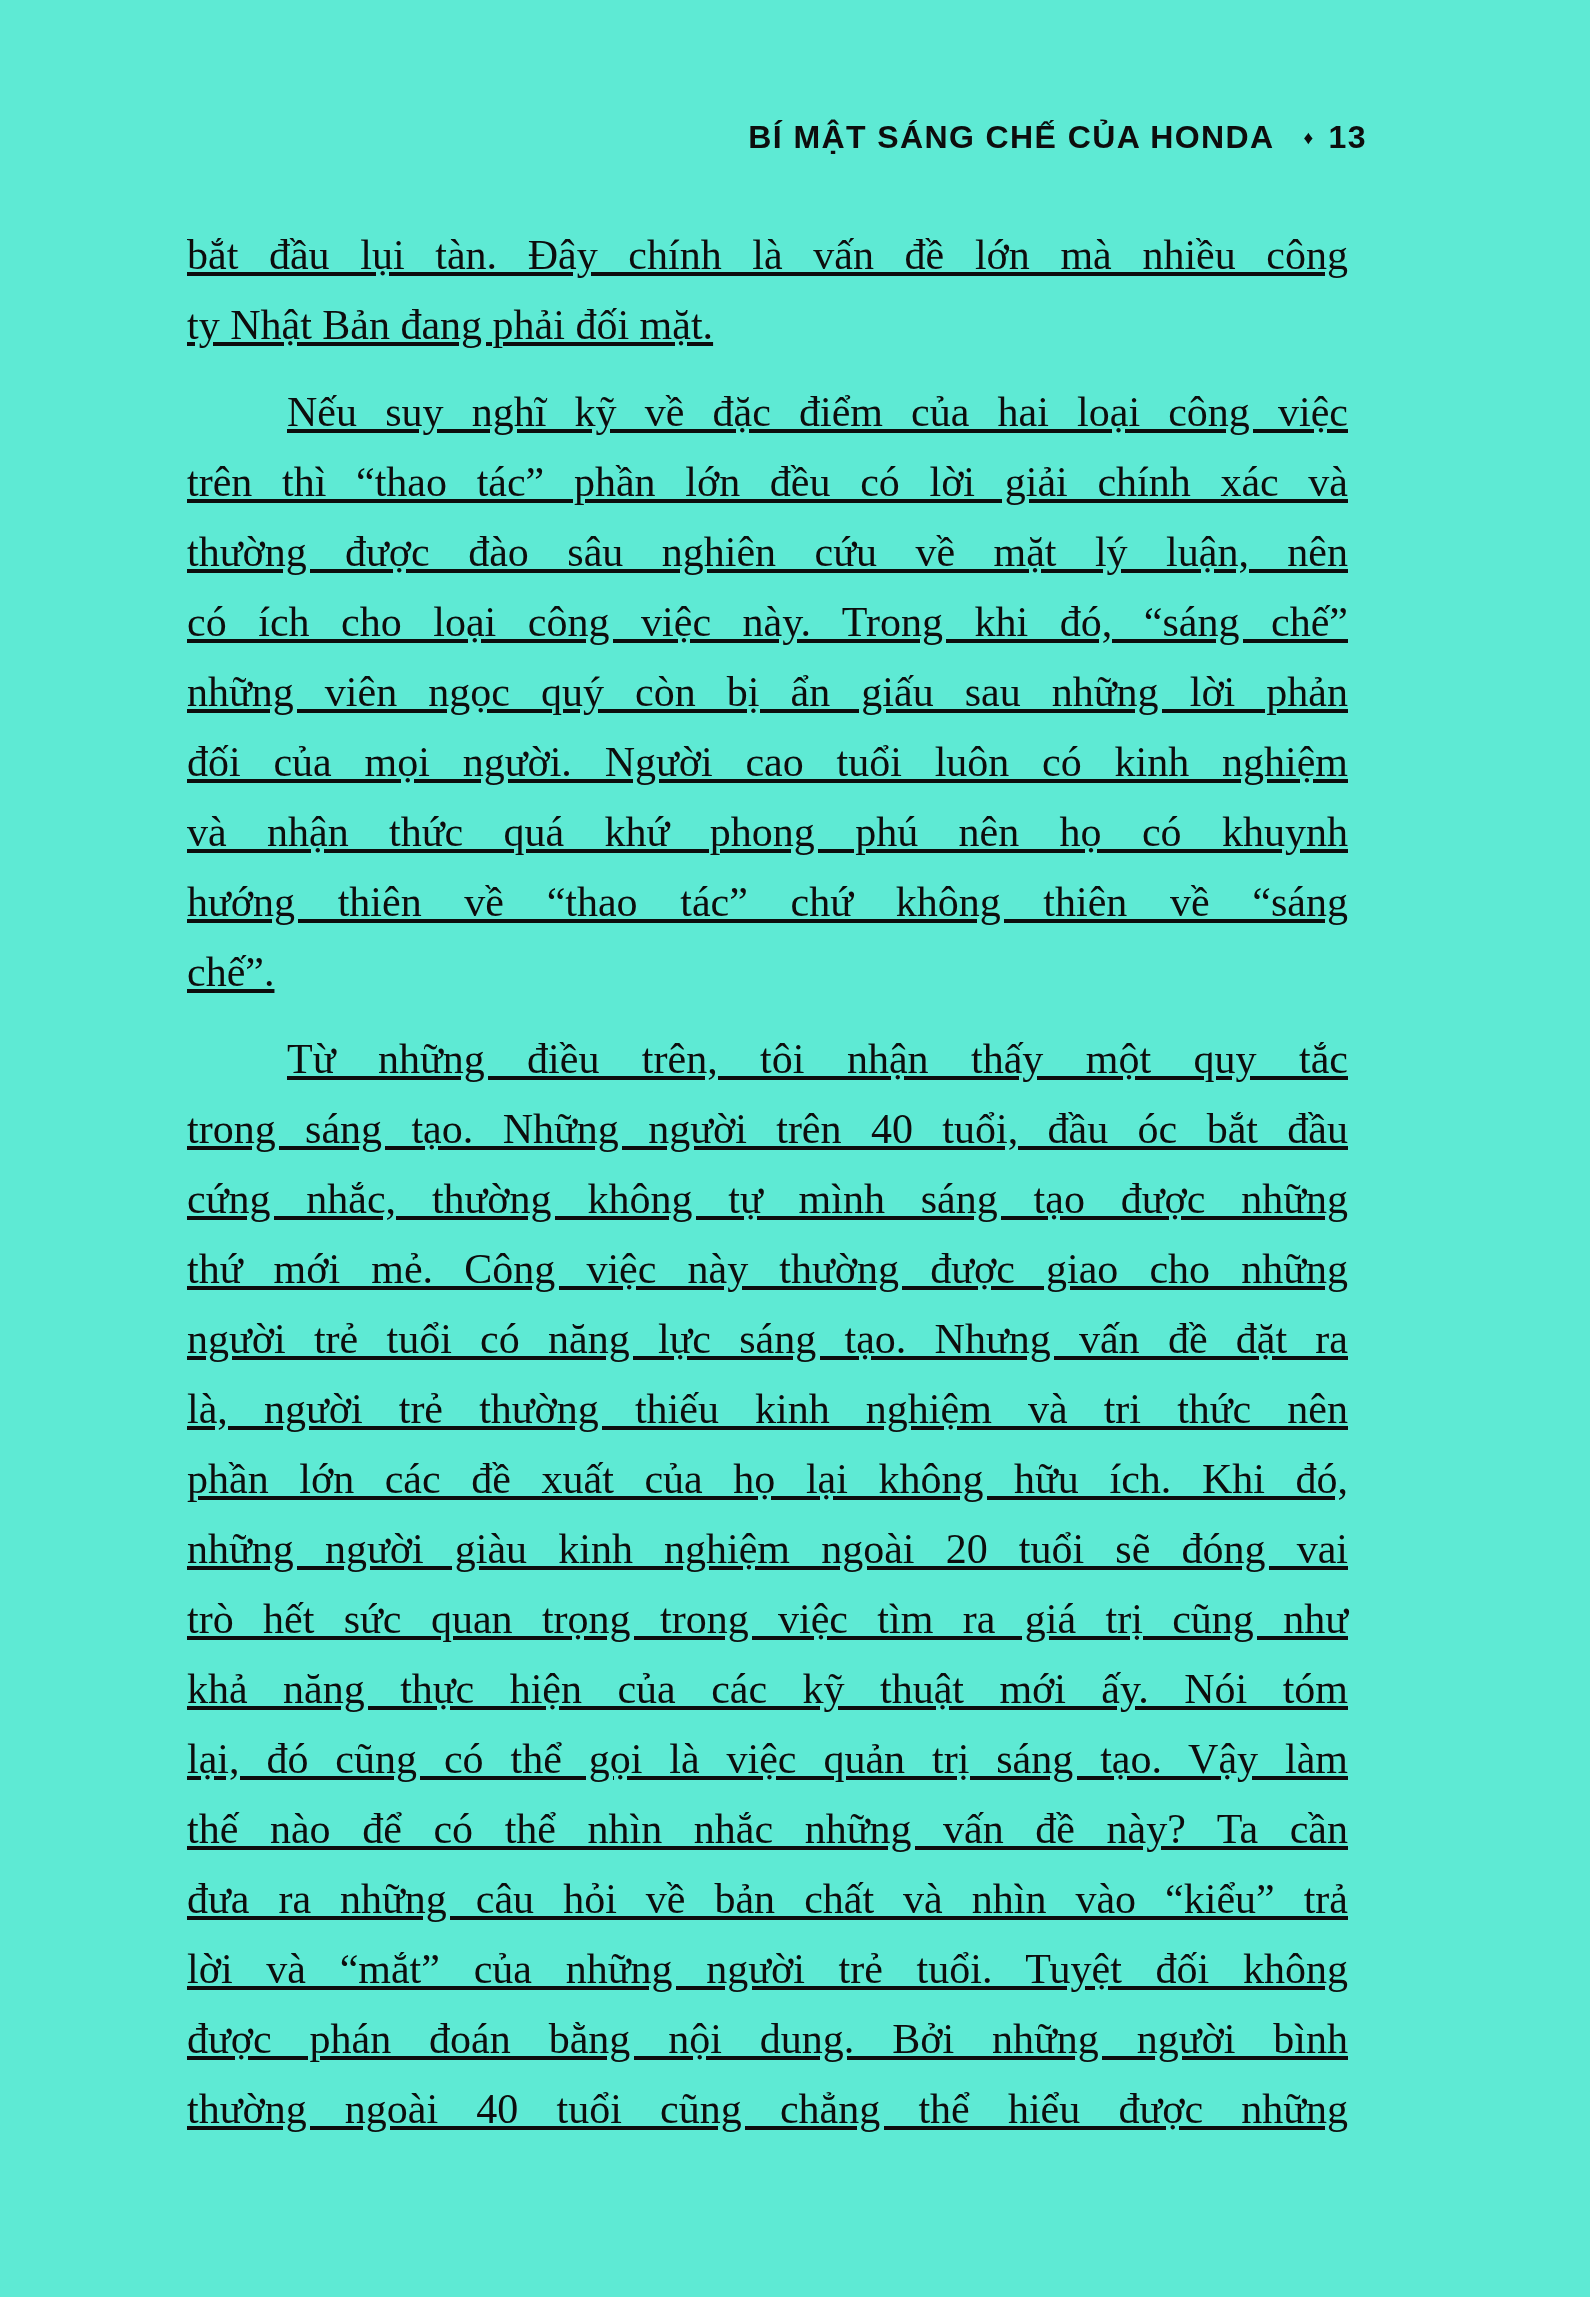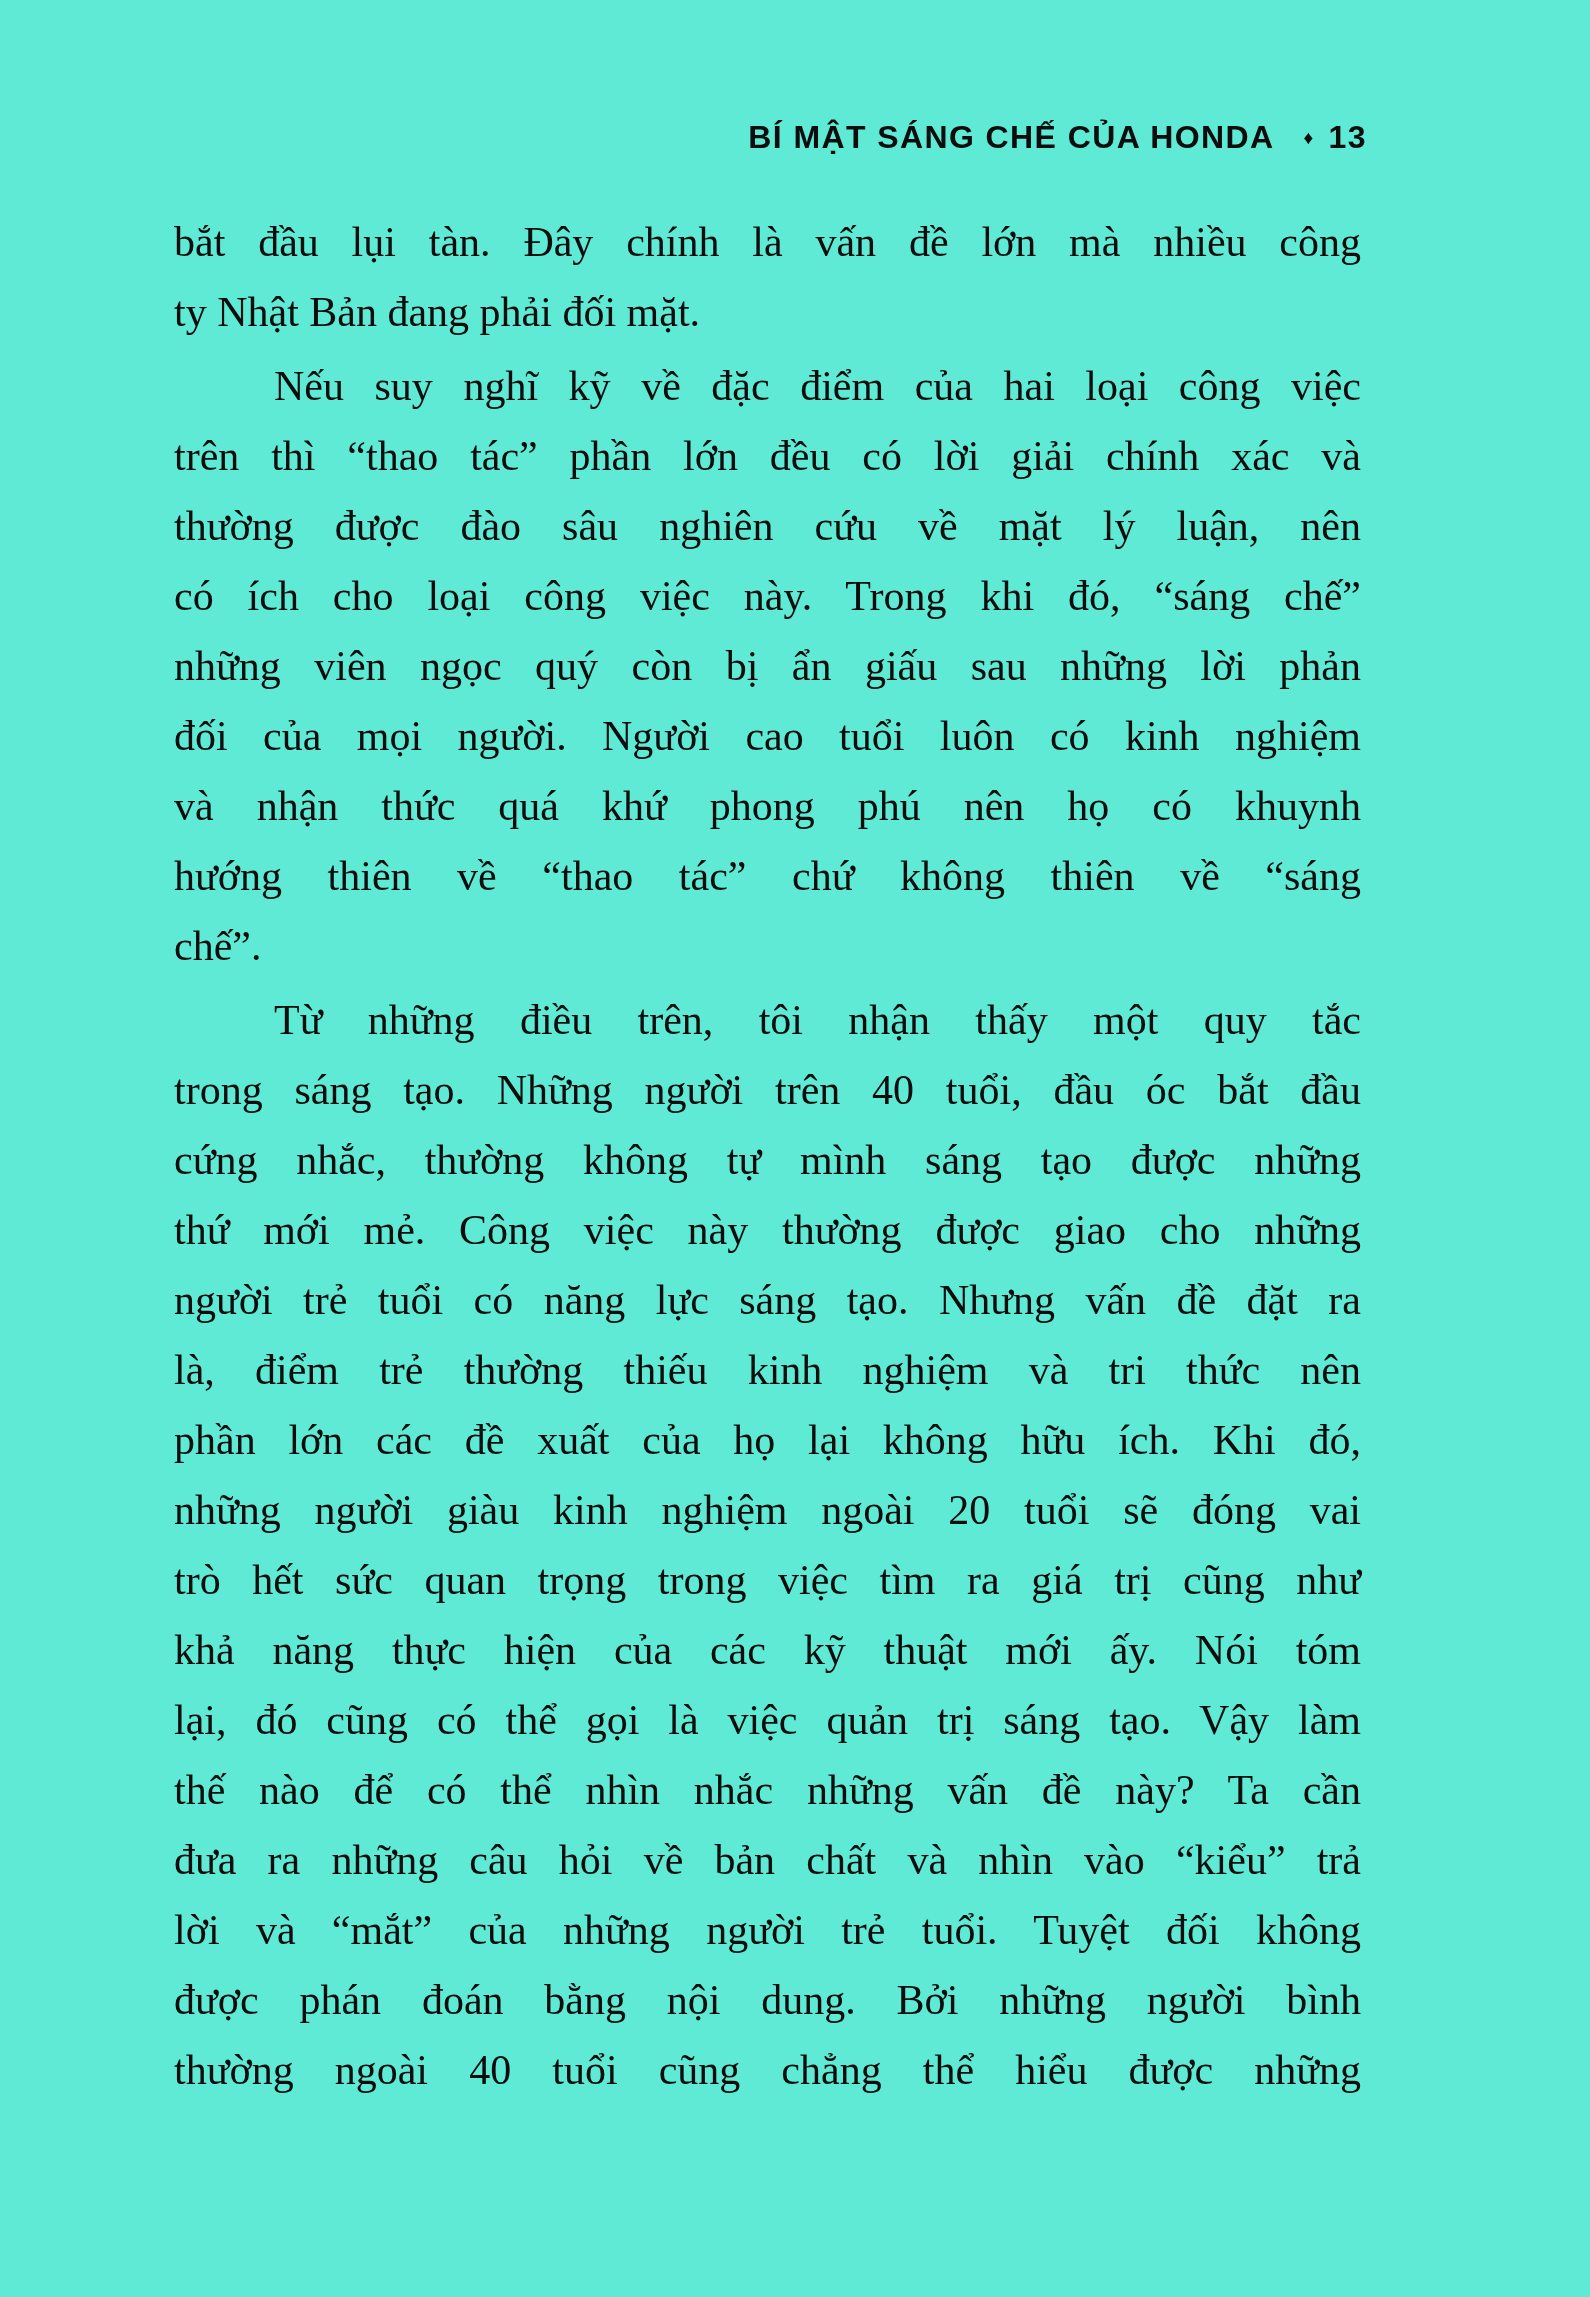--- a/index.html
+++ b/index.html
@@ -31,21 +31,21 @@
     letter-spacing: 0;
   }
   .body-text {
     position: absolute;
     top: 203px;
     left: 170px;
     width: 1195px;
     font-size: 42px;
     line-height: 70px;
   }
-  .para { margin: 4px; }
+  .para { margin: 17px; text-decoration: underline; }
   .line { width: 100%; }
   .line.j { text-align: justify; text-align-last: justify; }
   .line.l { text-align: left; }
   .line.indent { text-indent: 100px; }
 </style>
 </head>
 <body>
 
 <div class="page">
 
@@ -68,21 +68,21 @@
         <div class="line j">và nhận thức quá khứ phong phú nên họ có khuynh</div>
         <div class="line j">hướng thiên về “thao tác” chứ không thiên về “sáng</div>
         <div class="line l">chế”.</div>
       </div>
       <div class="para">
         <div class="line j indent">Từ những điều trên, tôi nhận thấy một quy tắc</div>
         <div class="line j">trong sáng tạo. Những người trên 40 tuổi, đầu óc bắt đầu</div>
         <div class="line j">cứng nhắc, thường không tự mình sáng tạo được những</div>
         <div class="line j">thứ mới mẻ. Công việc này thường được giao cho những</div>
         <div class="line j">người trẻ tuổi có năng lực sáng tạo. Nhưng vấn đề đặt ra</div>
-        <div class="line j">là, điểm trẻ thường thiếu kinh nghiệm và tri thức nên</div>
+        <div class="line j">là, người trẻ thường thiếu kinh nghiệm và tri thức nên</div>
         <div class="line j">phần lớn các đề xuất của họ lại không hữu ích. Khi đó,</div>
         <div class="line j">những người giàu kinh nghiệm ngoài 20 tuổi sẽ đóng vai</div>
         <div class="line j">trò hết sức quan trọng trong việc tìm ra giá trị cũng như</div>
         <div class="line j">khả năng thực hiện của các kỹ thuật mới ấy. Nói tóm</div>
         <div class="line j">lại, đó cũng có thể gọi là việc quản trị sáng tạo. Vậy làm</div>
         <div class="line j">thế nào để có thể nhìn nhắc những vấn đề này? Ta cần</div>
         <div class="line j">đưa ra những câu hỏi về bản chất và nhìn vào “kiểu” trả</div>
         <div class="line j">lời và “mắt” của những người trẻ tuổi. Tuyệt đối không</div>
         <div class="line j">được phán đoán bằng nội dung. Bởi những người bình</div>
         <div class="line j">thường ngoài 40 tuổi cũng chẳng thể hiểu được những</div>

